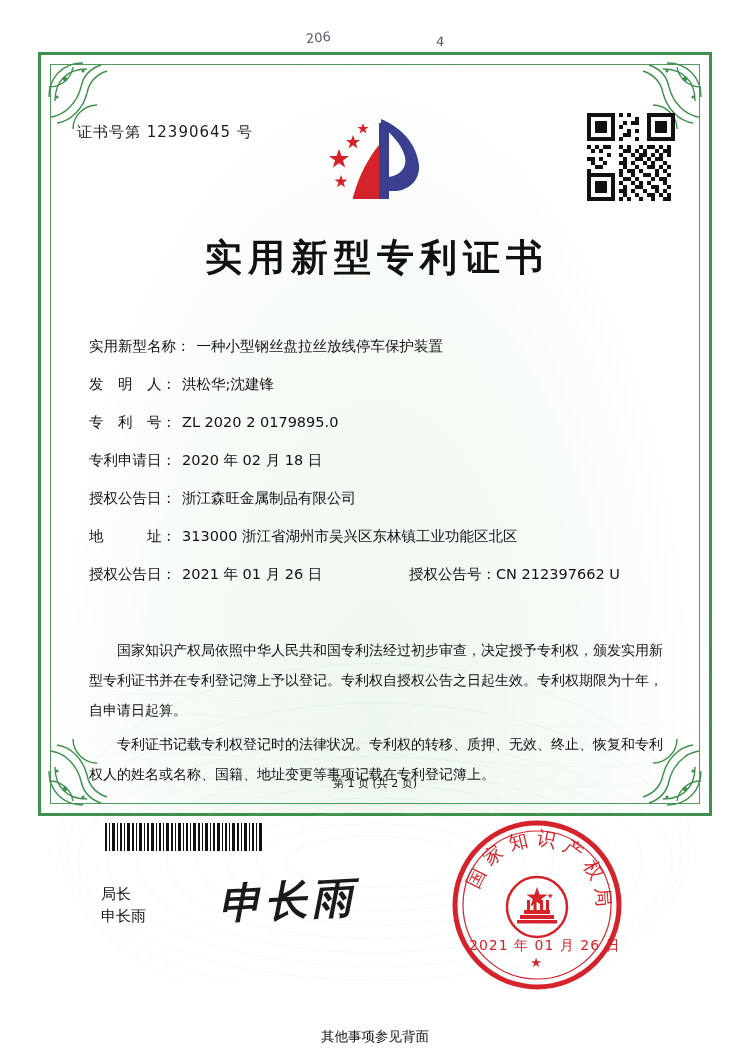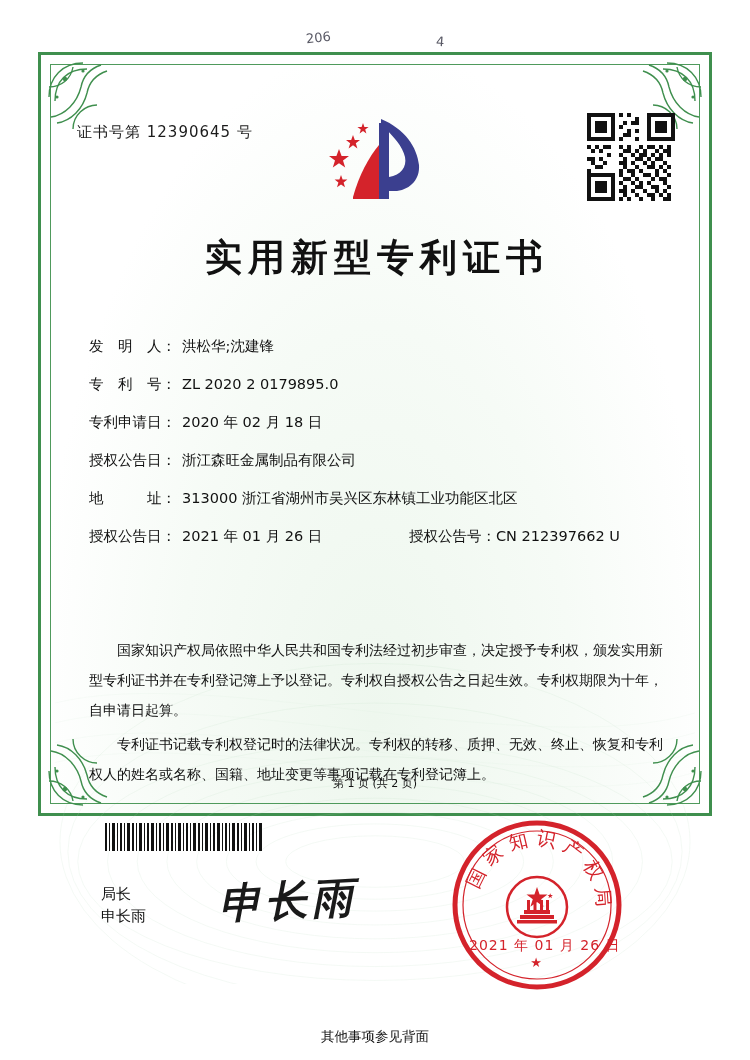--- a/index.html
+++ b/index.html
@@ -459,20 +459,23 @@
           <rect x="32" y="42" width="2" height="2"></rect>
             <rect x="38" y="42" width="4" height="2"></rect>
         </g>
       </svg>
     </div>
 
     <div class="title">实用新型专利证书</div>
 
     <div class="fields">
       <div class="frow">
+        <span class="flabel">实用新型名称：</span><span class="fvalue">一种小型钢丝盘拉丝放线停车保护装置</span>
+      </div>
+      <div class="frow">
         <span class="flabel">发　明　人：</span><span class="fvalue">洪松华;沈建锋</span>
       </div>
       <div class="frow">
         <span class="flabel">专　利　号：</span><span class="fvalue">ZL 2020 2 0179895.0</span>
       </div>
       <div class="frow">
         <span class="flabel">专利申请日：</span><span class="fvalue">2020 年 02 月 18 日</span>
       </div>
       <div class="frow">
         <span class="flabel">授权公告日：</span><span class="fvalue">浙江森旺金属制品有限公司</span>

